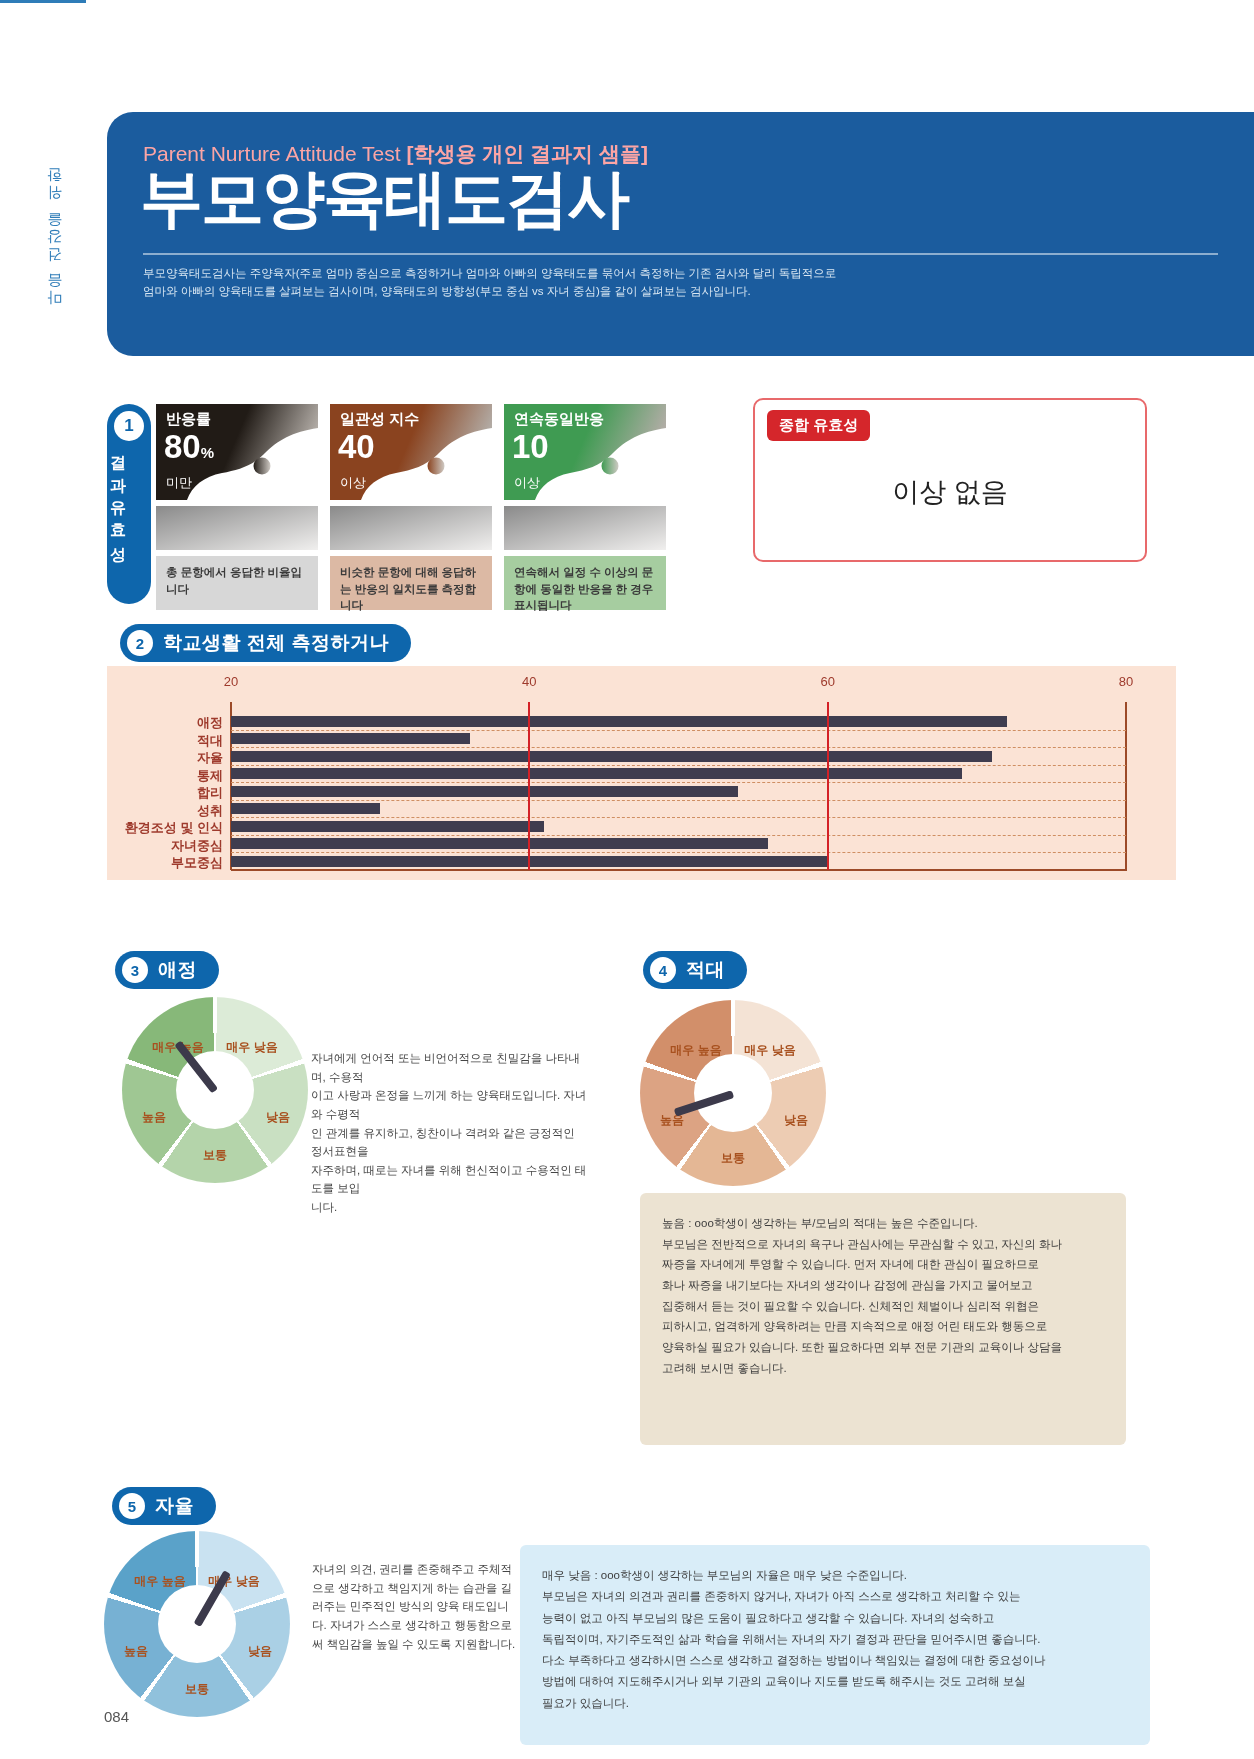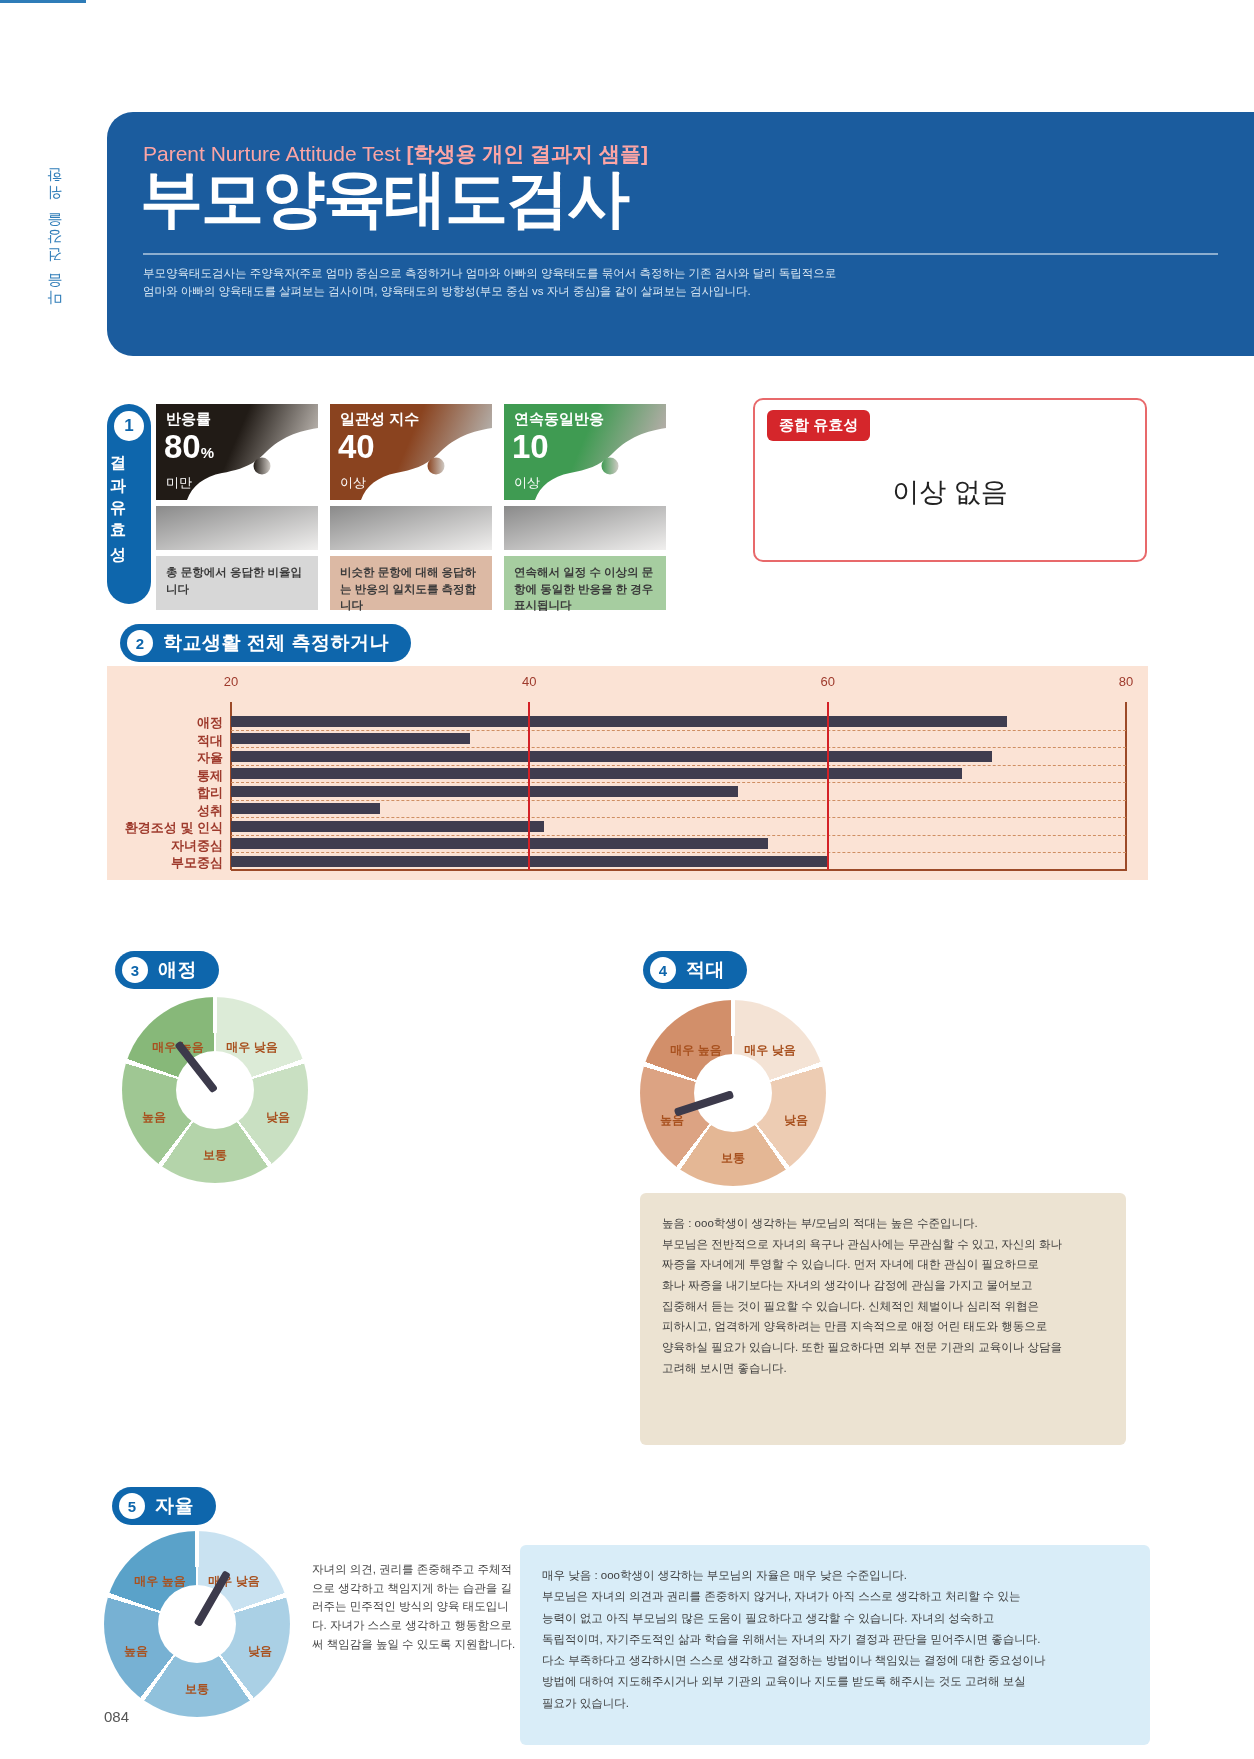--- a/index.html
+++ b/index.html
@@ -49,21 +49,21 @@
         height:38px;padding:0 22px 0 7px;}
   .pill-num{width:26px;height:26px;border-radius:50%;background:#fff;color:#0e66ac;font-weight:bold;font-size:15px;
             display:flex;align-items:center;justify-content:center;}
   .pill-label{color:#fff;font-weight:bold;font-size:19px;letter-spacing:.5px;}
   #pill2{left:120px;top:624px;}
   #pill3{left:115px;top:951px;}
   #pill4{left:643px;top:951px;}
   #pill5{left:112px;top:1487px;}
 
   
-  #chart-panel{left:107px;top:666px;width:1041px;height:214px;background:#fbe3d5;}
+  #chart-panel{left:107px;top:666px;width:1041px;height:214px;background:#fbe3d5;padding-left:28px;}
   .tick-label{position:absolute;top:8px;transform:translateX(-50%);font-size:13px;color:#9e3a2c;}
   .tick-stub{position:absolute;top:36px;width:2px;height:10px;background:#9c4a28;}
   .axis-v{position:absolute;top:46px;width:2px;height:158px;background:#9c4a28;}
   .axis-b{position:absolute;left:124px;top:203px;width:896px;height:2px;background:#9c4a28;}
   .redline{position:absolute;top:36px;width:2px;height:168px;background:#d42127;z-index:3;}
   .row-sep{position:absolute;left:124px;width:895px;border-top:1px dashed #cf8f63;}
   .row-label{position:absolute;left:0;width:116px;text-align:right;font-size:13px;font-weight:bold;color:#9e3a2c;}
   .bar{position:absolute;left:124px;height:11px;background:#3f3d4f;z-index:2;}
 
   
@@ -231,20 +231,25 @@
   <div class="gauge" id="gauge3">
       <div class="gauge-ring" style="background: conic-gradient(rgb(255, 255, 255) 0deg, rgb(255, 255, 255) 1.5deg, rgb(220, 235, 215) 1.5deg, rgb(220, 235, 215) 70.5deg, rgb(255, 255, 255) 70.5deg, rgb(255, 255, 255) 72deg, rgb(255, 255, 255) 72deg, rgb(255, 255, 255) 73.5deg, rgb(201, 224, 194) 73.5deg, rgb(201, 224, 194) 142.5deg, rgb(255, 255, 255) 142.5deg, rgb(255, 255, 255) 144deg, rgb(255, 255, 255) 144deg, rgb(255, 255, 255) 145.5deg, rgb(180, 212, 170) 145.5deg, rgb(180, 212, 170) 214.5deg, rgb(255, 255, 255) 214.5deg, rgb(255, 255, 255) 216deg, rgb(255, 255, 255) 216deg, rgb(255, 255, 255) 217.5deg, rgb(159, 199, 147) 217.5deg, rgb(159, 199, 147) 286.5deg, rgb(255, 255, 255) 286.5deg, rgb(255, 255, 255) 288deg, rgb(255, 255, 255) 288deg, rgb(255, 255, 255) 289.5deg, rgb(135, 184, 121) 289.5deg, rgb(135, 184, 121) 358.5deg, rgb(255, 255, 255) 358.5deg, rgb(255, 255, 255) 360deg);"></div>
       <div class="gauge-label" style="left: 56px; top: 42px;">매우 높음</div>
       <div class="gauge-label" style="left: 130px; top: 42px;">매우 낮음</div>
       <div class="gauge-label" style="left: 32px; top: 112px;">높음</div>
       <div class="gauge-label" style="left: 156px; top: 112px;">낮음</div>
       <div class="gauge-label" style="left: 93px; top: 150px;">보통</div>
       <div class="gauge-hole"></div>
       <div class="gauge-needle" title="매우 높음" style="transform: rotate(-38deg);"></div>
     </div>
+  <div class="sec-desc" id="desc3">자녀에게 언어적 또는 비언어적으로 친밀감을 나타내며, 수용적
+이고 사랑과 온정을 느끼게 하는 양육태도입니다. 자녀와 수평적
+인 관계를 유지하고, 칭찬이나 격려와 같은 긍정적인 정서표현을
+자주하며, 때로는 자녀를 위해 헌신적이고 수용적인 태도를 보입
+니다.</div>
 
   <div class="pill" id="pill4">
     <span class="pill-num">4</span>
     <span class="pill-label">적대</span>
   </div>
   <div class="gauge" id="gauge4">
       <div class="gauge-ring" style="background: conic-gradient(rgb(255, 255, 255) 0deg, rgb(255, 255, 255) 1.5deg, rgb(244, 227, 213) 1.5deg, rgb(244, 227, 213) 70.5deg, rgb(255, 255, 255) 70.5deg, rgb(255, 255, 255) 72deg, rgb(255, 255, 255) 72deg, rgb(255, 255, 255) 73.5deg, rgb(237, 204, 179) 73.5deg, rgb(237, 204, 179) 142.5deg, rgb(255, 255, 255) 142.5deg, rgb(255, 255, 255) 144deg, rgb(255, 255, 255) 144deg, rgb(255, 255, 255) 145.5deg, rgb(228, 183, 149) 145.5deg, rgb(228, 183, 149) 214.5deg, rgb(255, 255, 255) 214.5deg, rgb(255, 255, 255) 216deg, rgb(255, 255, 255) 216deg, rgb(255, 255, 255) 217.5deg, rgb(220, 163, 131) 217.5deg, rgb(220, 163, 131) 286.5deg, rgb(255, 255, 255) 286.5deg, rgb(255, 255, 255) 288deg, rgb(255, 255, 255) 288deg, rgb(255, 255, 255) 289.5deg, rgb(210, 143, 106) 289.5deg, rgb(210, 143, 106) 358.5deg, rgb(255, 255, 255) 358.5deg, rgb(255, 255, 255) 360deg);"></div>
       <div class="gauge-label" style="left: 56px; top: 42px;">매우 높음</div>
       <div class="gauge-label" style="left: 130px; top: 42px;">매우 낮음</div>
       <div class="gauge-label" style="left: 32px; top: 112px;">높음</div>

